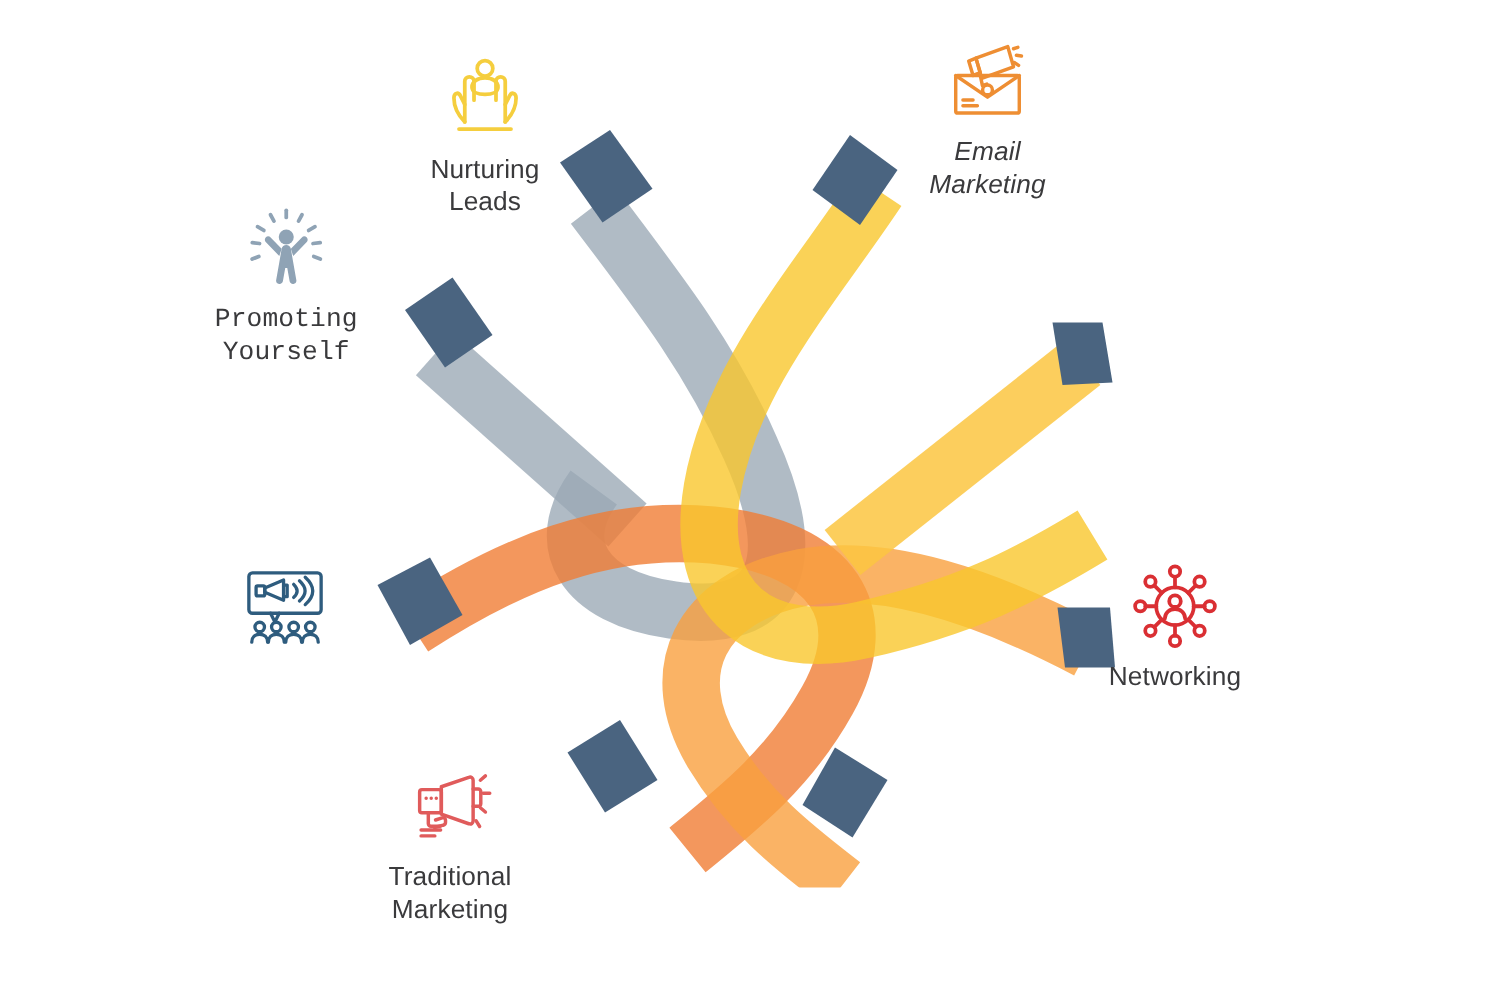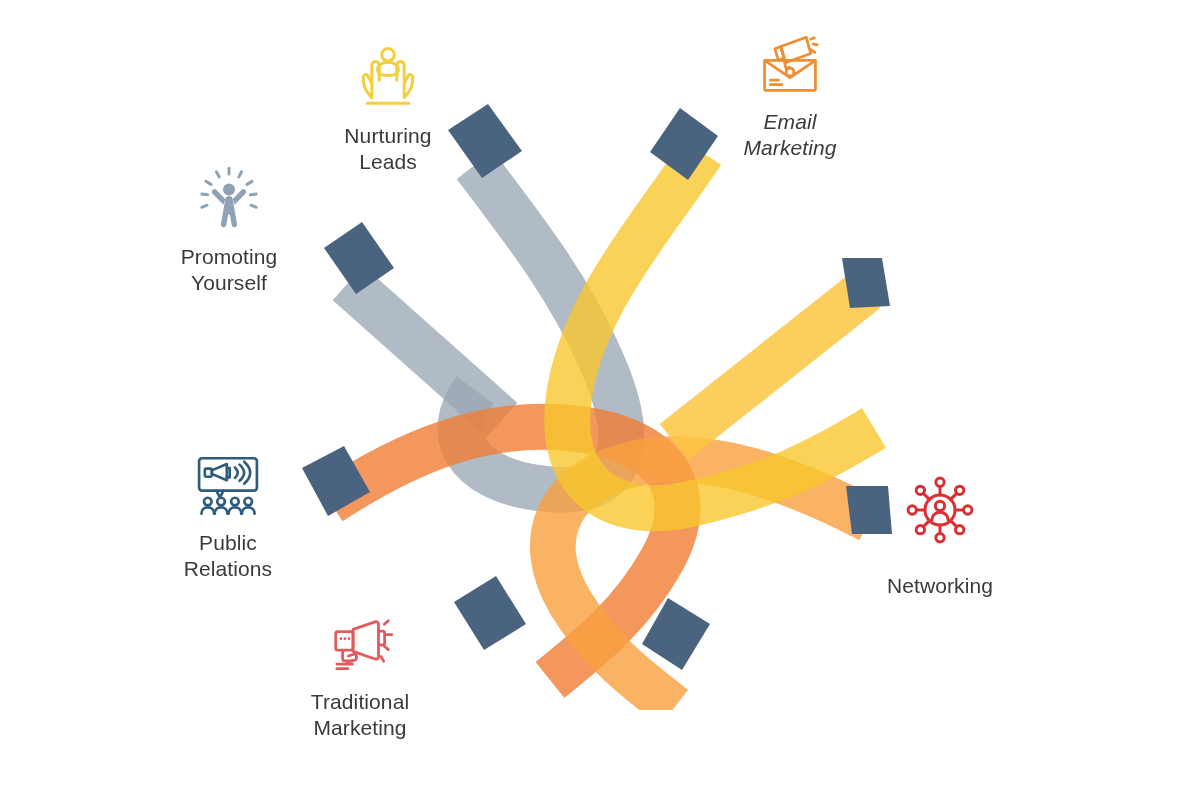--- a/index.html
+++ b/index.html
@@ -35,25 +35,25 @@
     color:#3A3A3C;
     letter-spacing:.1px;
     font-weight:400;
     white-space:pre-line;
   }
 
   
   #n-nurturing        {left:293px; top:42px;}
   #n-email            {left:695px; top:28px;font-style:italic;}
   #n-branding         {left:828px; top:194px;}
-  #n-networking       {left:845px; top:473px;gap:19px;}
+  #n-networking       {left:845px; top:448px;}
   #n-partnerships     {left:684px; top:617px;}
   #n-traditional      {left:265px; top:608px;justify-content:center;}
   #n-public           {left:133px; top:449px;}
-  #n-promoting        {left:134px; top:163px;}
+  #n-promoting        {left:134px; top:163px;font-family:Liberation Mono, monospace;}
 </style>
 </head>
 <body>
 
 <div class="stage">
 
   <div class="knot">
     <svg viewBox="0 0 660 620" xmlns="http://www.w3.org/2000/svg">
       <defs>
         
@@ -210,22 +210,20 @@
           <path d="M9 56c0-3.5 2.5-5.5 5.5-5.5s5.5 2 5.5 5.5"></path>
           <circle cx="26" cy="45.5" r="3.3"></circle>
           <path d="M20.5 56c0-3.5 2.5-5.5 5.5-5.5s5.5 2 5.5 5.5"></path>
           <circle cx="38" cy="45.5" r="3.3"></circle>
           <path d="M32.5 56c0-3.5 2.5-5.5 5.5-5.5s5.5 2 5.5 5.5"></path>
           <circle cx="49.5" cy="45.5" r="3.3"></circle>
           <path d="M44 56c0-3.5 2.5-5.5 5.5-5.5s5.5 2 5.5 5.5"></path>
         </g>
       </svg>
     </span>
-    <span class="cap">Public
-Relations</span>
   </div>
 
   <div class="node" id="n-promoting">
     <span class="ico">
       <svg viewBox="0 0 64 64" fill="none">
         <g fill="#8FA3B5">
           <circle cx="32" cy="23" r="5.2"></circle>
           <path d="M32 28.5c-1.6 0-2.9 1.1-3.2 2.6l-1.6 9.4-2.2 12.4c-.2 1.3.7 2.4 2 2.6 1.3.2 2.5-.7 2.7-2l1.6-9h1.4l1.6 9c.2 1.3 1.4 2.2 2.7 2 1.3-.2 2.2-1.3 2-2.6l-2.2-12.4-1.6-9.4c-.3-1.5-1.6-2.6-3.2-2.6z"></path>
           <path d="M28.8 31.1l-7.6-7.8c-.9-1-2.4-1-3.3-.1-.9.9-1 2.4-.1 3.3l9.4 9.7z"></path>
           <path d="M35.2 31.1l7.6-7.8c.9-1 2.4-1 3.3-.1.9.9 1 2.4.1 3.3l-9.4 9.7z"></path>

